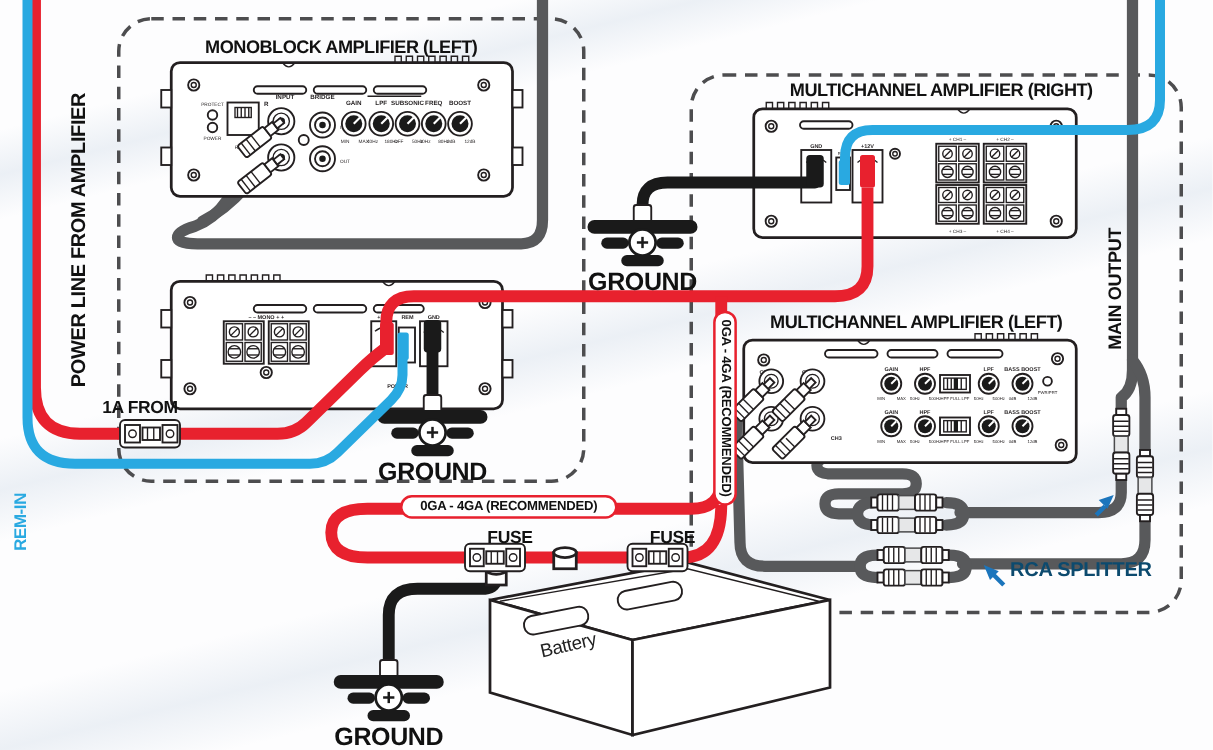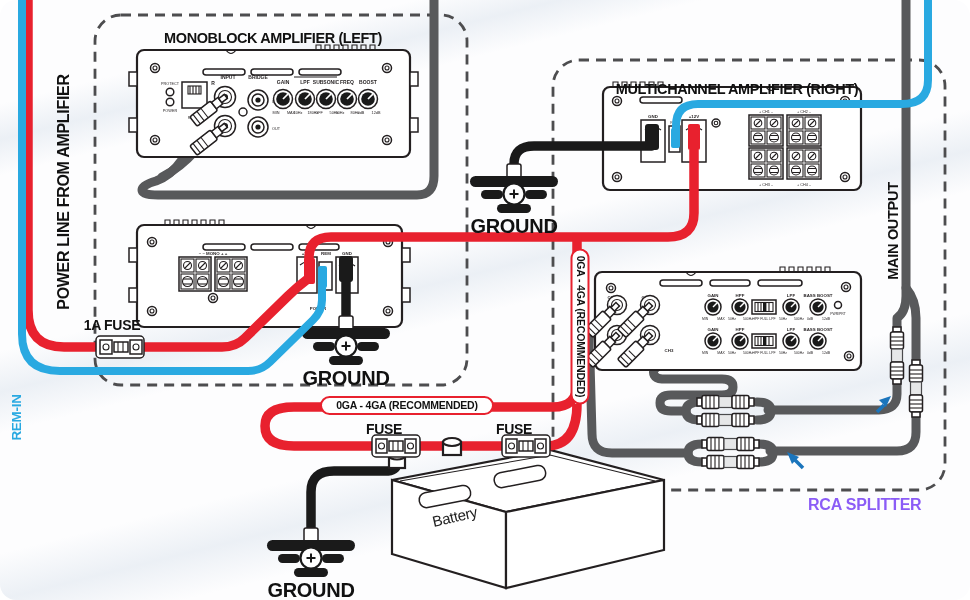--- a/index.html
+++ b/index.html
@@ -1,17 +1,17 @@
 <!DOCTYPE html>
 <html><head>
 <meta charset="utf-8">
 <style>
   html,body { margin:0; padding:0; }
   body { font-family:"Liberation Sans", sans-serif; }
-  #stage { position:relative; width:970px; height:600px; overflow:hidden; background:#fdfdfe;border-radius:16px; }
+  #stage { position:relative; width:970px; height:600px; overflow:hidden; background:#fdfdfe; }
   .streak { position:absolute; pointer-events:none;
     background:linear-gradient(to bottom, rgba(221,229,238,0), rgba(221,229,238,0.55), rgba(221,229,238,0));
     transform:rotate(-14deg); }
   svg.diagram { position:absolute; left:0; top:0; }
 
   
   .oln  { fill:#fff; stroke:#231F20; stroke-width:1.5; }
   .oln2 { fill:#fff; stroke:#231F20; stroke-width:2.2; }
   .thin { fill:none; stroke:#231F20; stroke-width:1.1; }
   .blk  { fill:#1A1A1A; stroke:none; }
@@ -27,22 +27,22 @@
 
   
   .lbl { position:absolute; font-weight:700; color:#111; letter-spacing:-0.3px; white-space:nowrap; }
   .title { position:absolute; font-weight:700; font-size:14.5px; letter-spacing:-0.4px; color:#111;
            text-align:center; white-space:nowrap; }
   .vert { transform:rotate(-90deg); transform-origin:center; text-align:center; }
   .pill { position:absolute; background:#fff; border:2px solid #E8212E; border-radius:10px;
           font-weight:700; font-size:10.5px; color:#111; text-align:center; line-height:14px;
           white-space:nowrap; letter-spacing:-0.2px; }
   .ground-lbl { font-size:20px; text-align:center; width:100px; }
-  .fuse-lbl { font-size:14px; text-align:left; width:60px; }
-  .splitter-lbl { font-size:16px; color:#8b5cf6; letter-spacing:-0.2px;margin-top:48px; }
+  .fuse-lbl { font-size:14px; text-align:right; width:60px; }
+  .splitter-lbl { font-size:16px; color:#0c4a6e; letter-spacing:-0.2px; }
   .battery-lbl { font-weight:400; font-size:15px; color:#222; transform:rotate(-13deg); }
 </style>
 </head>
 <body>
 
 <div id="stage">
 
   <div class="streak" style="left:-150px; top:-20px; width:1300px; height:70px;"></div>
   <div class="streak" style="left:-200px; top:240px; width:1300px; height:80px;"></div>
   <div class="streak" style="left:-150px; top:430px; width:1300px; height:90px;"></div>
@@ -674,27 +674,28 @@
       <line x1="803" y1="468" x2="794" y2="459" stroke="#1B75BC" stroke-width="3.5"></line>
       <polygon points="787,452 799,457 792,464" fill="#1B75BC"></polygon>
     </g>
     <g>
       <line x1="877" y1="412" x2="884" y2="405" stroke="#1B75BC" stroke-width="3.5"></line>
       <polygon points="891,396 879,400 886,407" fill="#1B75BC"></polygon>
     </g>
   </svg>
 
   <div class="title" style="left:120px; top:30px; width:306px;">MONOBLOCK AMPLIFIER (LEFT)</div>
-  <div class="title" style="left:584px; top:65px; width:306px;margin-top:16px;">MULTICHANNEL AMPLIFIER (RIGHT)</div>
+  <div class="title" style="left:600px; top:65px; width:306px;">MULTICHANNEL AMPLIFIER (RIGHT)</div>
+  <div class="title" style="left:580px; top:250px; width:306px;">MULTICHANNEL AMPLIFIER (LEFT)</div>
 
   <div class="lbl vert" style="left:-24px; top:410px; width:80px; font-size:13.5px; color:#29A9E1;">REM-IN</div>
   <div class="lbl vert" style="left:-77px; top:183px; width:282px; font-size:16px;">POWER LINE FROM AMPLIFIER</div>
   <div class="lbl vert" style="left:833px; top:223px; width:120px; font-size:14.5px;">MAIN OUTPUT</div>
 
-  <div class="lbl" style="left:62px; top:317px; width:100px; font-size:14px; text-align:center;">1A FUSE</div>
+  <div class="lbl" style="left:62px; top:317px; width:100px; font-size:14px; text-align:center;">1A FROM</div>
   <div class="lbl fuse-lbl" style="left:366px; top:421px;">FUSE</div>
   <div class="lbl fuse-lbl" style="left:496px; top:421px;">FUSE</div>
 
   <div class="lbl ground-lbl" style="left:296px; top:367px;">GROUND</div>
   <div class="lbl ground-lbl" style="left:464px; top:215px;">GROUND</div>
   <div class="lbl ground-lbl" style="left:261px; top:579px;">GROUND</div>
 
   <div class="pill" style="left:320px; top:396px; width:170px; height:15px;">0GA - 4GA (RECOMMENDED)</div>
   <div class="pill" style="left:502px; top:317px; width:152px; height:15px; transform:rotate(90deg); transform-origin:center;">0GA - 4GA (RECOMMENDED)</div>
 

